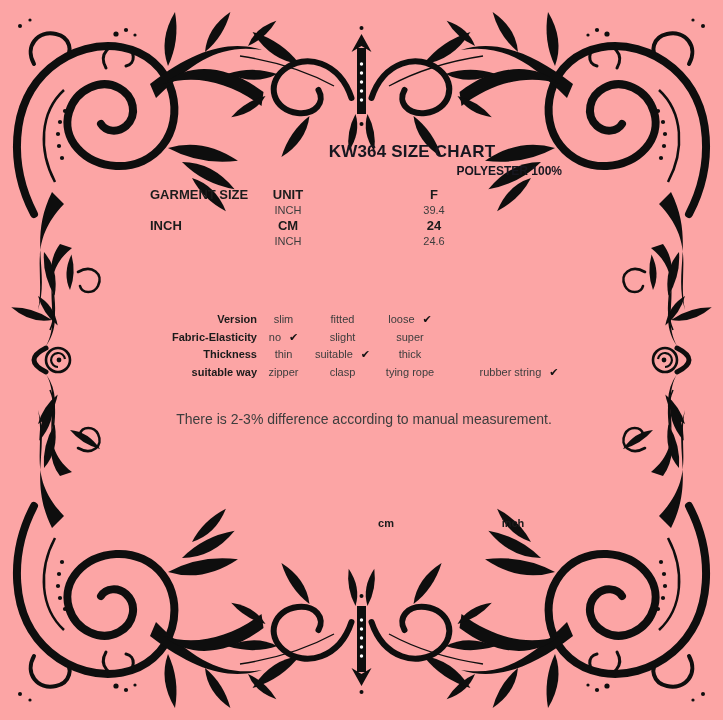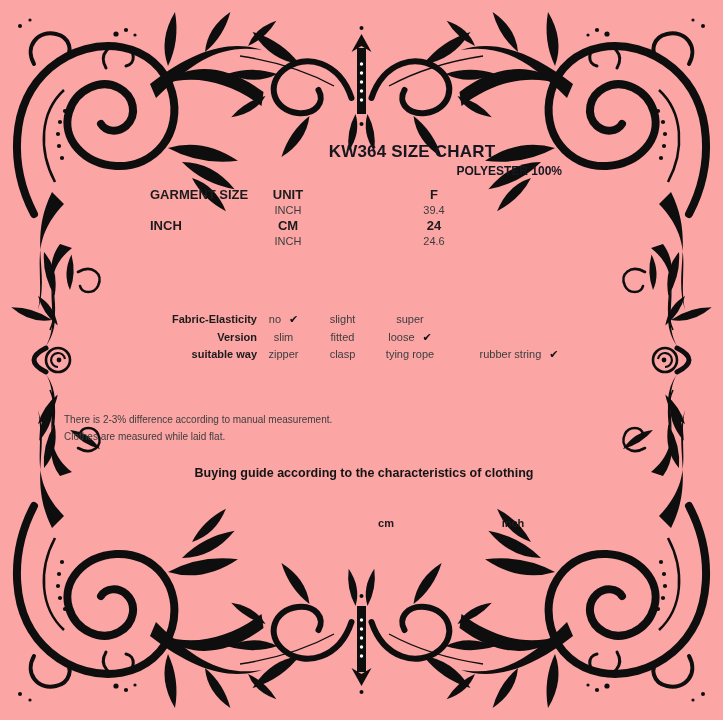--- a/index.html
+++ b/index.html
@@ -31,22 +31,22 @@
   #attr-table { left:137px; top:311px; }
   #attr-table td { line-height:17.6px; font-size:11px; }
   #attr-table .lab { width:120px; text-align:right; font-weight:bold; color:#1b1b1b; }
   #attr-table .o1 { width:53px;  text-align:center; color:#3d3d3d; }
   #attr-table .o2 { width:65px;  text-align:center; color:#3d3d3d; }
   #attr-table .o3 { width:70px;  text-align:center; color:#3d3d3d; }
   #attr-table .o4 { width:148px; text-align:center; color:#3d3d3d; }
   .check { display:inline-block; margin-left:8px; font-weight:bold;
            font-size:11px; color:#111111; font-family:"DejaVu Sans","Liberation Sans",sans-serif; }
 
-  .notes { left:64px; top:411px; width:600px; 
-           font-size:10px; line-height:17px; color:#3d3d3d; }
+  .notes { left:64px; top:411px; width:600px; text-align:center;
+           font-size:14px; line-height:17px; color:#3d3d3d; }
   .guide { left:64px; top:466px; width:600px; text-align:center;
            font-size:12.5px; font-weight:bold; color:#141414; }
 
   #fit-table { left:195px; top:514px; }
   #fit-table td { line-height:19.5px; font-weight:bold; font-size:11px; color:#1b1b1b; text-align:center; }
   #fit-table .f1 { width:86px; }
   #fit-table .f2 { width:66px; }
   #fit-table .f3 { width:78px; }
   #fit-table .f4 { width:176px; }
 </style>
@@ -175,49 +175,54 @@
       <td class="c1"></td>
       <td class="c2">INCH</td>
       <td class="c3">24.6</td>
     </tr>
   </tbody>
     </table>
 
   <table id="attr-table" class="abs">
     <tbody>
         <tr>
+      <td class="lab">Version</td>
+      <td class="o1">slim</td>
+      <td class="o2">fitted</td>
+      <td class="o3"><span>loose</span><span class="check">✔</span></td>
+      <td class="o4"></td>
+    </tr>
+    <tr>
       <td class="lab">Fabric-Elasticity</td>
       <td class="o1"><span>no</span><span class="check">✔</span></td>
       <td class="o2">slight</td>
       <td class="o3">super</td>
       <td class="o4"></td>
     </tr>
     <tr>
-      <td class="lab">Version</td>
-      <td class="o1">slim</td>
-      <td class="o2">fitted</td>
-      <td class="o3"><span>loose</span><span class="check">✔</span></td>
+      <td class="lab">Thickness</td>
+      <td class="o1">thin</td>
+      <td class="o2"><span>suitable</span><span class="check">✔</span></td>
+      <td class="o3">thick</td>
       <td class="o4"></td>
     </tr>
     <tr>
       <td class="lab">suitable way</td>
       <td class="o1">zipper</td>
       <td class="o2">clasp</td>
       <td class="o3">tying rope</td>
       <td class="o4"><span>rubber string</span><span class="check">✔</span></td>
     </tr>
   </tbody>
     </table>
 
   <div class="abs notes">
     <div>There is 2-3% difference according to manual measurement.</div>
-    <div>Clothes are measured while laid flat.</div>
   </div>
 
-  <div class="abs guide">Buying guide according to the characteristics of clothing</div>
 
   <table id="fit-table" class="abs">
     <tbody>
         <tr>
       <td class="f1"></td>
       <td class="f2"></td>
       <td class="f3">cm</td>
       <td class="f4">inch</td>
     </tr>
   </tbody>

